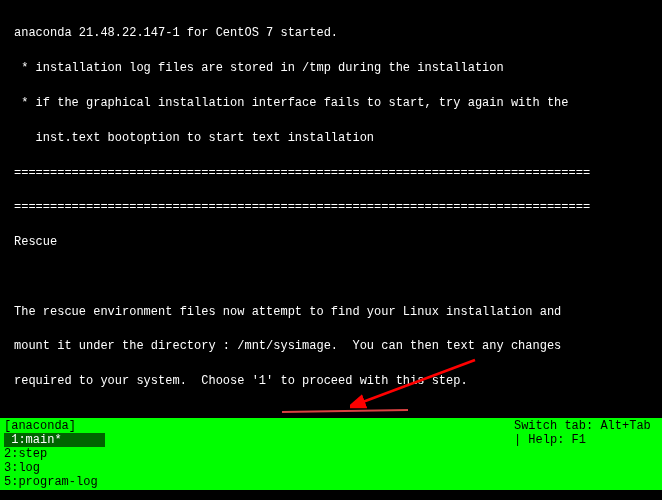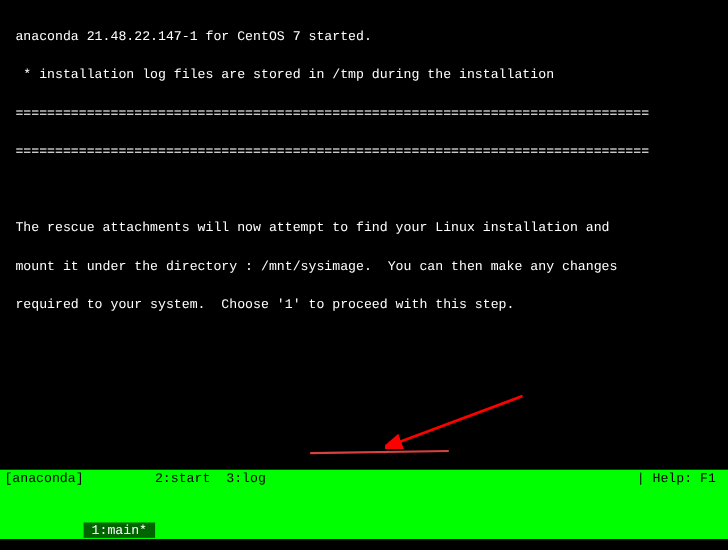--- a/index.html
+++ b/index.html
@@ -39,28 +39,28 @@
       font-size: 12px;
       padding: 1px 4px;
       display: flex;
       justify-content: space-between;
       white-space: nowrap;
       overflow: hidden;
     }
     .status-left, .status-right {
       display: flex;
       gap: 0;
+      flex-direction: column;
     }
     .status-item {
       white-space: pre;
     }
     .active-tab {
       background: #006400;
       color: #fff;
-      margin-top: 47px;
     }
     .arrow-svg {
       position: absolute;
       top: 355px;
       left: 350px;
       width: 130px;
       height: 60px;
       pointer-events: none;
     }
     .underline-svg {
@@ -71,25 +71,28 @@
       height: 10px;
       pointer-events: none;
     }
   </style>
 </head>
 <body>
 
 <div class="terminal">
 <div>anaconda 21.48.22.147-1 for CentOS 7 started.</div>
 <div> * installation log files are stored in /tmp during the installation</div>
+<div> * if the graphical installation interface fails to start, try again with the</div>
+<div>   inst.text bootoption to start text installation</div>
 <div class="divider">================================================================================</div>
 <div class="divider">================================================================================</div>
+<div>Rescue</div>
 <div>&nbsp;</div>
-<div>The rescue attachments will now attempt to find your Linux installation and</div>
-<div>mount it under the directory : /mnt/sysimage.  You can then make any changes</div>
+<div>The rescue environment files now attempt to find your Linux installation and</div>
+<div>mount it under the directory : /mnt/sysimage.  You can then text any changes</div>
 <div>required to your system.  Choose '1' to proceed with this step.</div>
 
 
 
 
 
 
 
 
 
@@ -110,19 +113,21 @@
 </svg>
 
 <svg class="underline-svg" viewBox="0 0 130 10">
   <line x1="2" y1="4" x2="128" y2="2" stroke="#d94141" stroke-width="2"></line>
 </svg>
 
 <div class="status-bar">
   <div class="status-left">
     <span class="status-item">[anaconda]</span>
     <span class="status-item active-tab"> 1:main* </span>
-    <span class="status-item">2:start  </span>
+    <span class="status-item">2:step  </span>
     <span class="status-item">3:log  </span>
+    <span class="status-item">5:program-log </span>
   </div>
   <div class="status-right">
+    <span class="status-item">Switch tab: Alt+Tab </span>
     <span class="status-item">| Help: F1 </span>
   </div>
 </div>
 
 </body></html>

